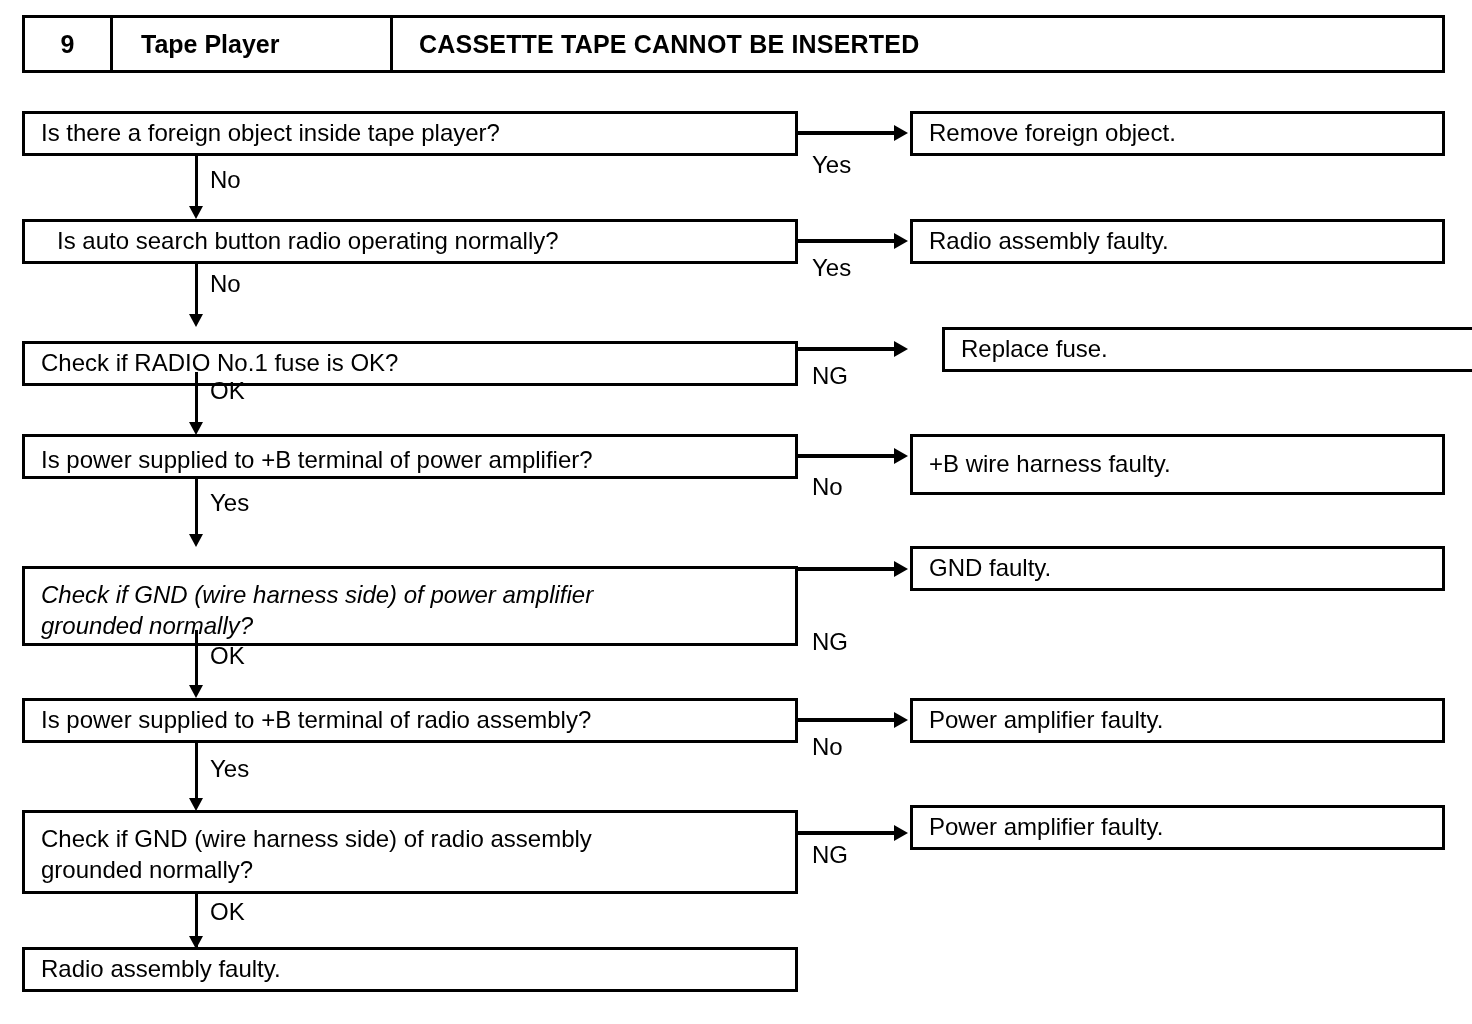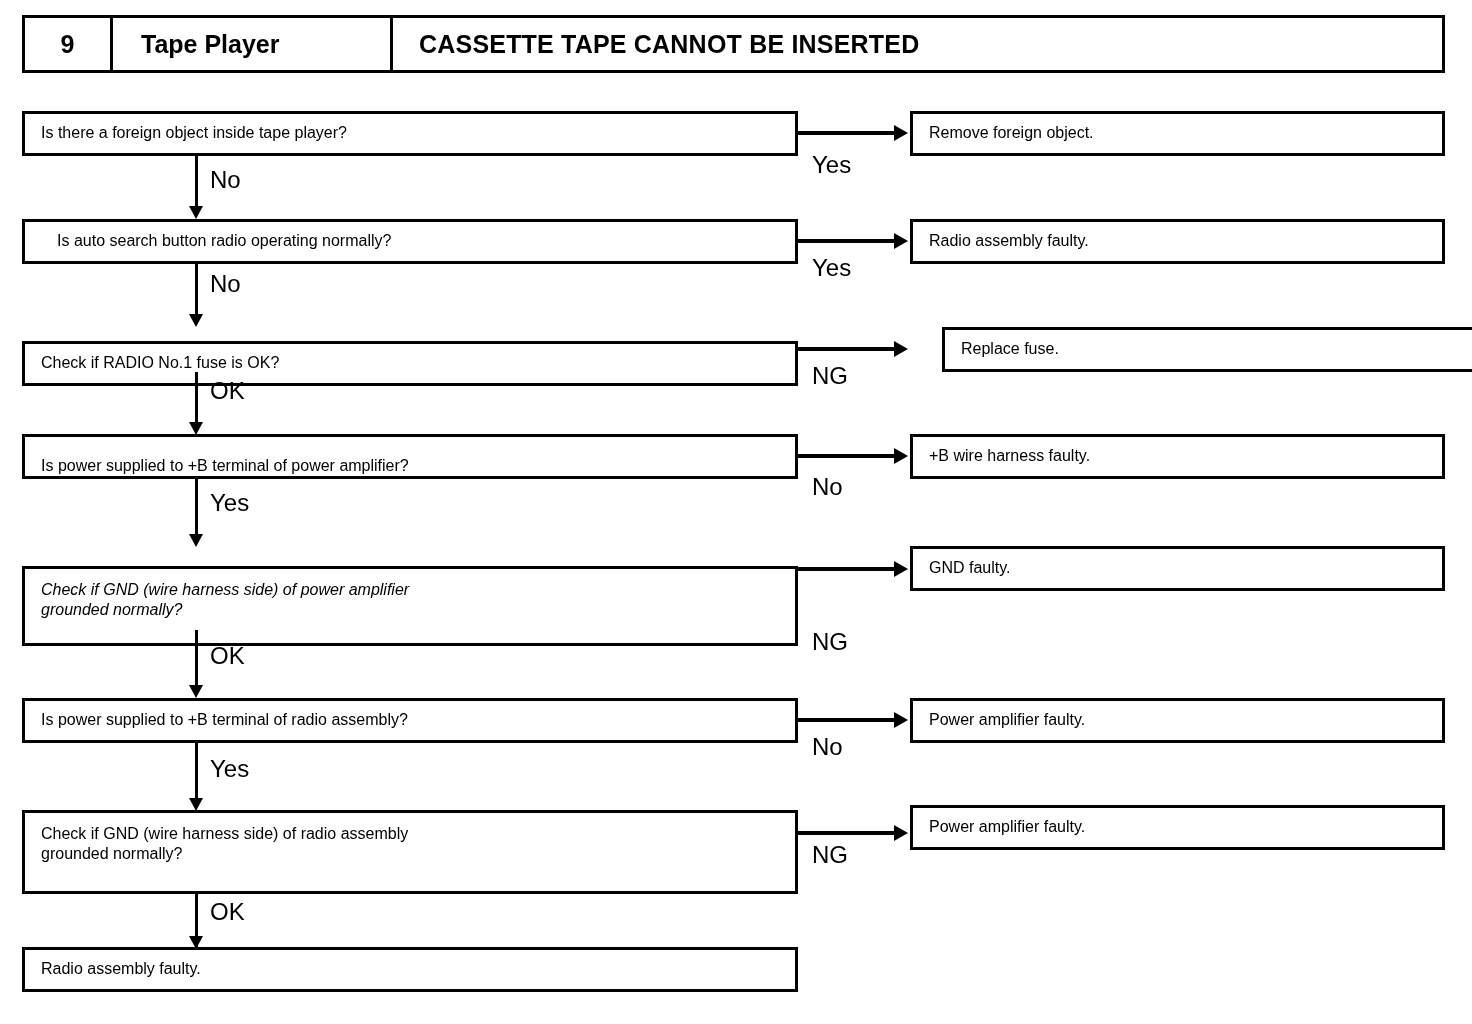--- a/index.html
+++ b/index.html
@@ -67,21 +67,21 @@
     position: absolute;
     box-sizing: border-box;
     border: 3px solid #000;
     background: #fff;
     display: flex;
     align-items: center;
     padding-left: 16px;
     padding-right: 10px;
   }
   .node .node-text {
-    font-size: 16px;
+    font-size: 24px;
     line-height: 1.28;
     white-space: pre-line;
   }
   .q-node { left: 22px; width: 776px; }
   .r-node { left: 910px; width: 535px; }
   .q-node.tall .node-text,
   .node.tall .node-text { }
   .node.tall { align-items: flex-start; padding-top: 11px; }
 
   
@@ -166,21 +166,21 @@
   <div class="vline" style="left:195px; top:372px; height:55px;"></div>
   <div class="varrow" style="left:189px; top:422px;"></div>
   <div class="edge-label" style="left:210px; top:377px;">OK</div>
 
   <div class="node q-node" style="top:434px; height:45px;align-items:flex-end;">
     <span class="node-text">Is power supplied to +B terminal of power amplifier?</span>
   </div>
   <div class="hline" style="left:798px; top:454px; width:98px;"></div>
   <div class="harrow" style="left:894px; top:448px;"></div>
   <div class="edge-label" style="left:812px; top:473px;">No</div>
-  <div class="node r-node" style="top:434px; height:45px;">
+  <div class="node r-node" style="top:434px; height:61px;">
     <span class="node-text">+B wire harness faulty.</span>
   </div>
   <div class="vline" style="left:195px; top:479px; height:62px;"></div>
   <div class="varrow" style="left:189px; top:534px;"></div>
   <div class="edge-label" style="left:210px; top:489px;">Yes</div>
 
   <div class="node q-node tall" style="top:566px; height:80px;font-style:italic;">
     <span class="node-text">Check if GND (wire harness side) of power amplifier
 grounded normally?</span>
   </div>

